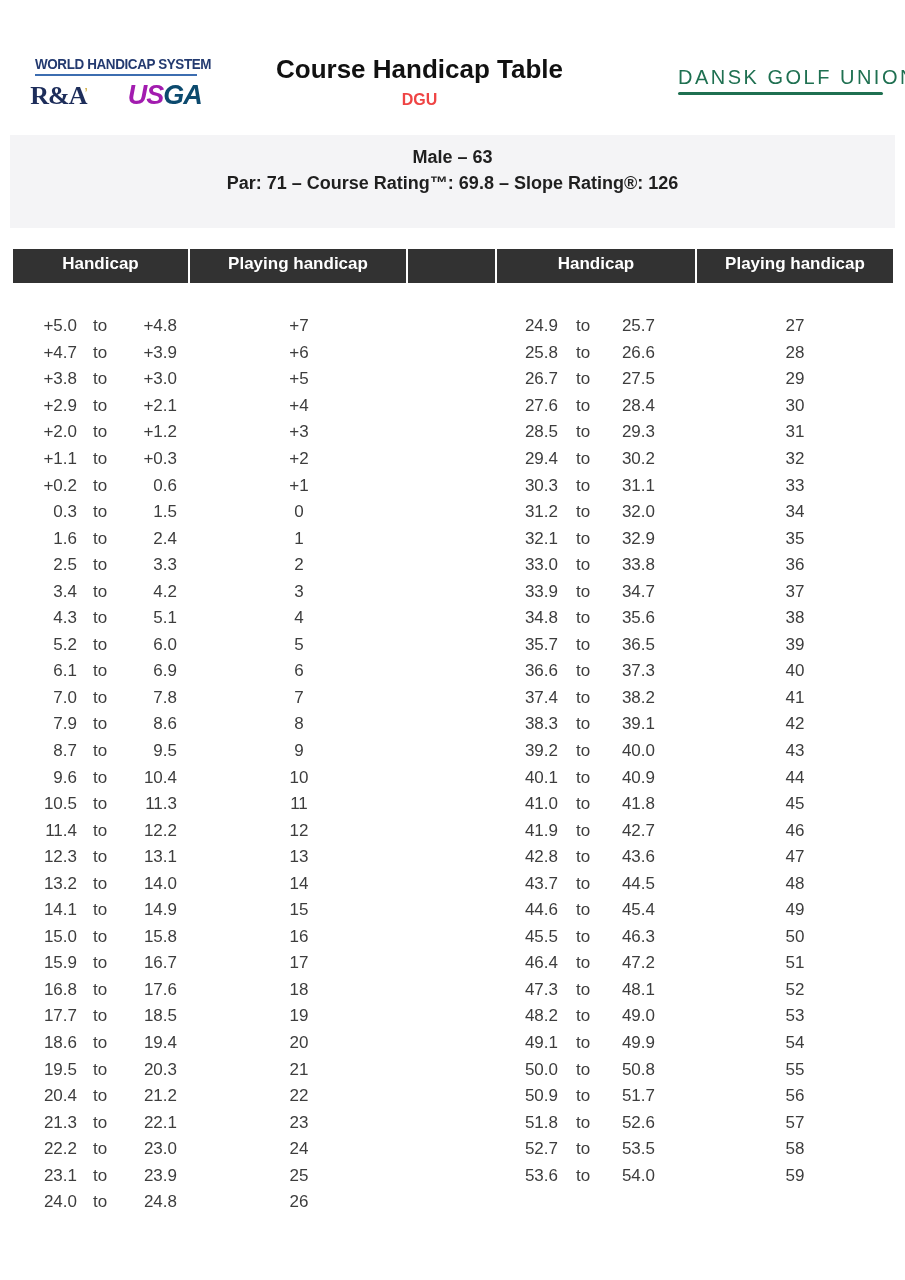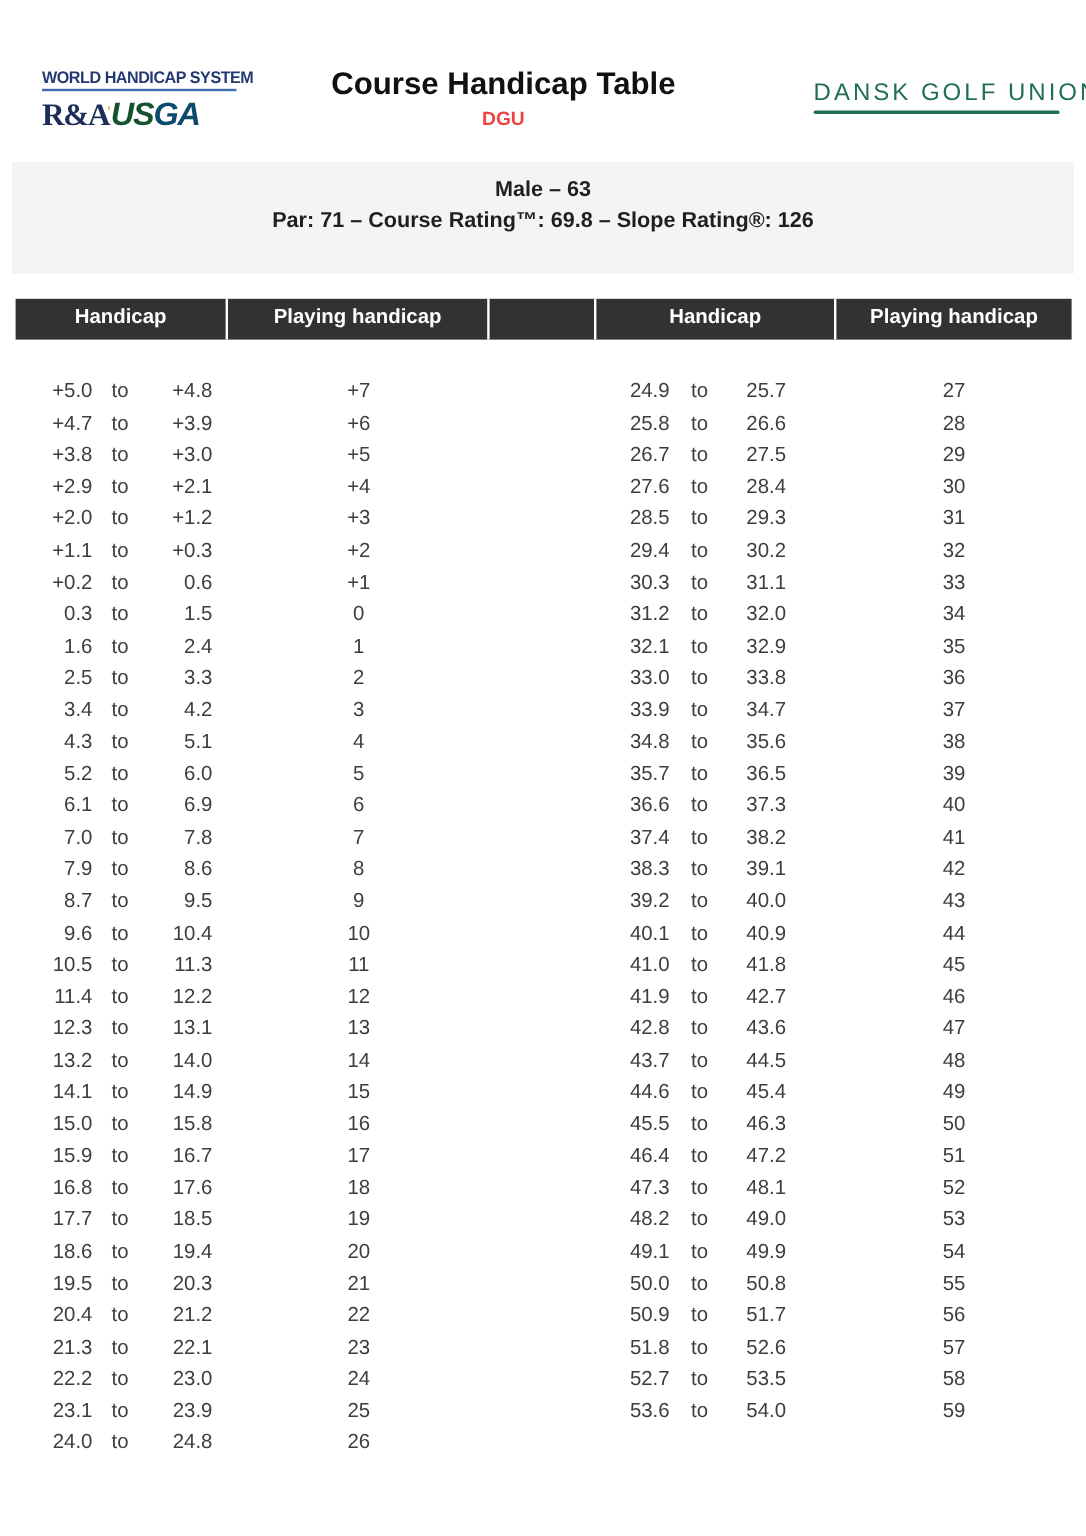--- a/index.html
+++ b/index.html
@@ -8,26 +8,26 @@
   .page { position:relative; width:905px; height:1280px; background:#fff; overflow:hidden; }
 
   
   .top-header { position:absolute; top:50px; left:0; width:905px; height:78px; }
 
   .whs-logo { position:absolute; left:35px; top:6px; width:162px; text-align:center; }
   .whs-wordmark { font-size:14px; font-weight:700; letter-spacing:-0.4px;
                   color:#233a70; transform:scaleX(0.96); transform-origin:left;
                   white-space:nowrap; }
   .whs-rule { height:2px; background:#3c6db0; margin-top:2px; }
-  .whs-bottom { display:flex; align-items:baseline; justify-content:flex-start; margin-top:4px; }
+  .whs-bottom { display:flex; align-items:baseline; justify-content:center; margin-top:4px;gap:40px; }
   .ra-mark { font-family:"Liberation Serif","DejaVu Serif",serif; font-size:26px;
              font-weight:600; color:#1d2d5a; letter-spacing:-1px; }
   .ra-accent { color:#c9a227; font-size:14px; vertical-align:super; margin-left:-2px; }
   .usga-mark { font-size:27px; font-weight:800; font-style:italic; letter-spacing:-1px; }
-  .usga-us { color:#14532d; }
+  .usga-us { color:#a21caf; }
   .usga-ga { color:#0c4a6e; }
 
   .title-block { position:absolute; left:0; width:839px; text-align:center; top:2px; }
   .doc-title { font-size:26px; font-weight:700; color:#111; line-height:34px; }
   .doc-subtitle { font-size:16px; font-weight:700; color:#ef4444; line-height:28px; }
 
   .dgu-logo { position:absolute; right:22px; top:16px; width:205px; text-align:center; }
   .dgu-wordmark { font-size:20px; font-weight:500; color:#1f7051; letter-spacing:2.5px;
                   white-space:nowrap; }
   .dgu-rule { height:3px; background:#1f7051; margin-top:3px; border-radius:2px; }

